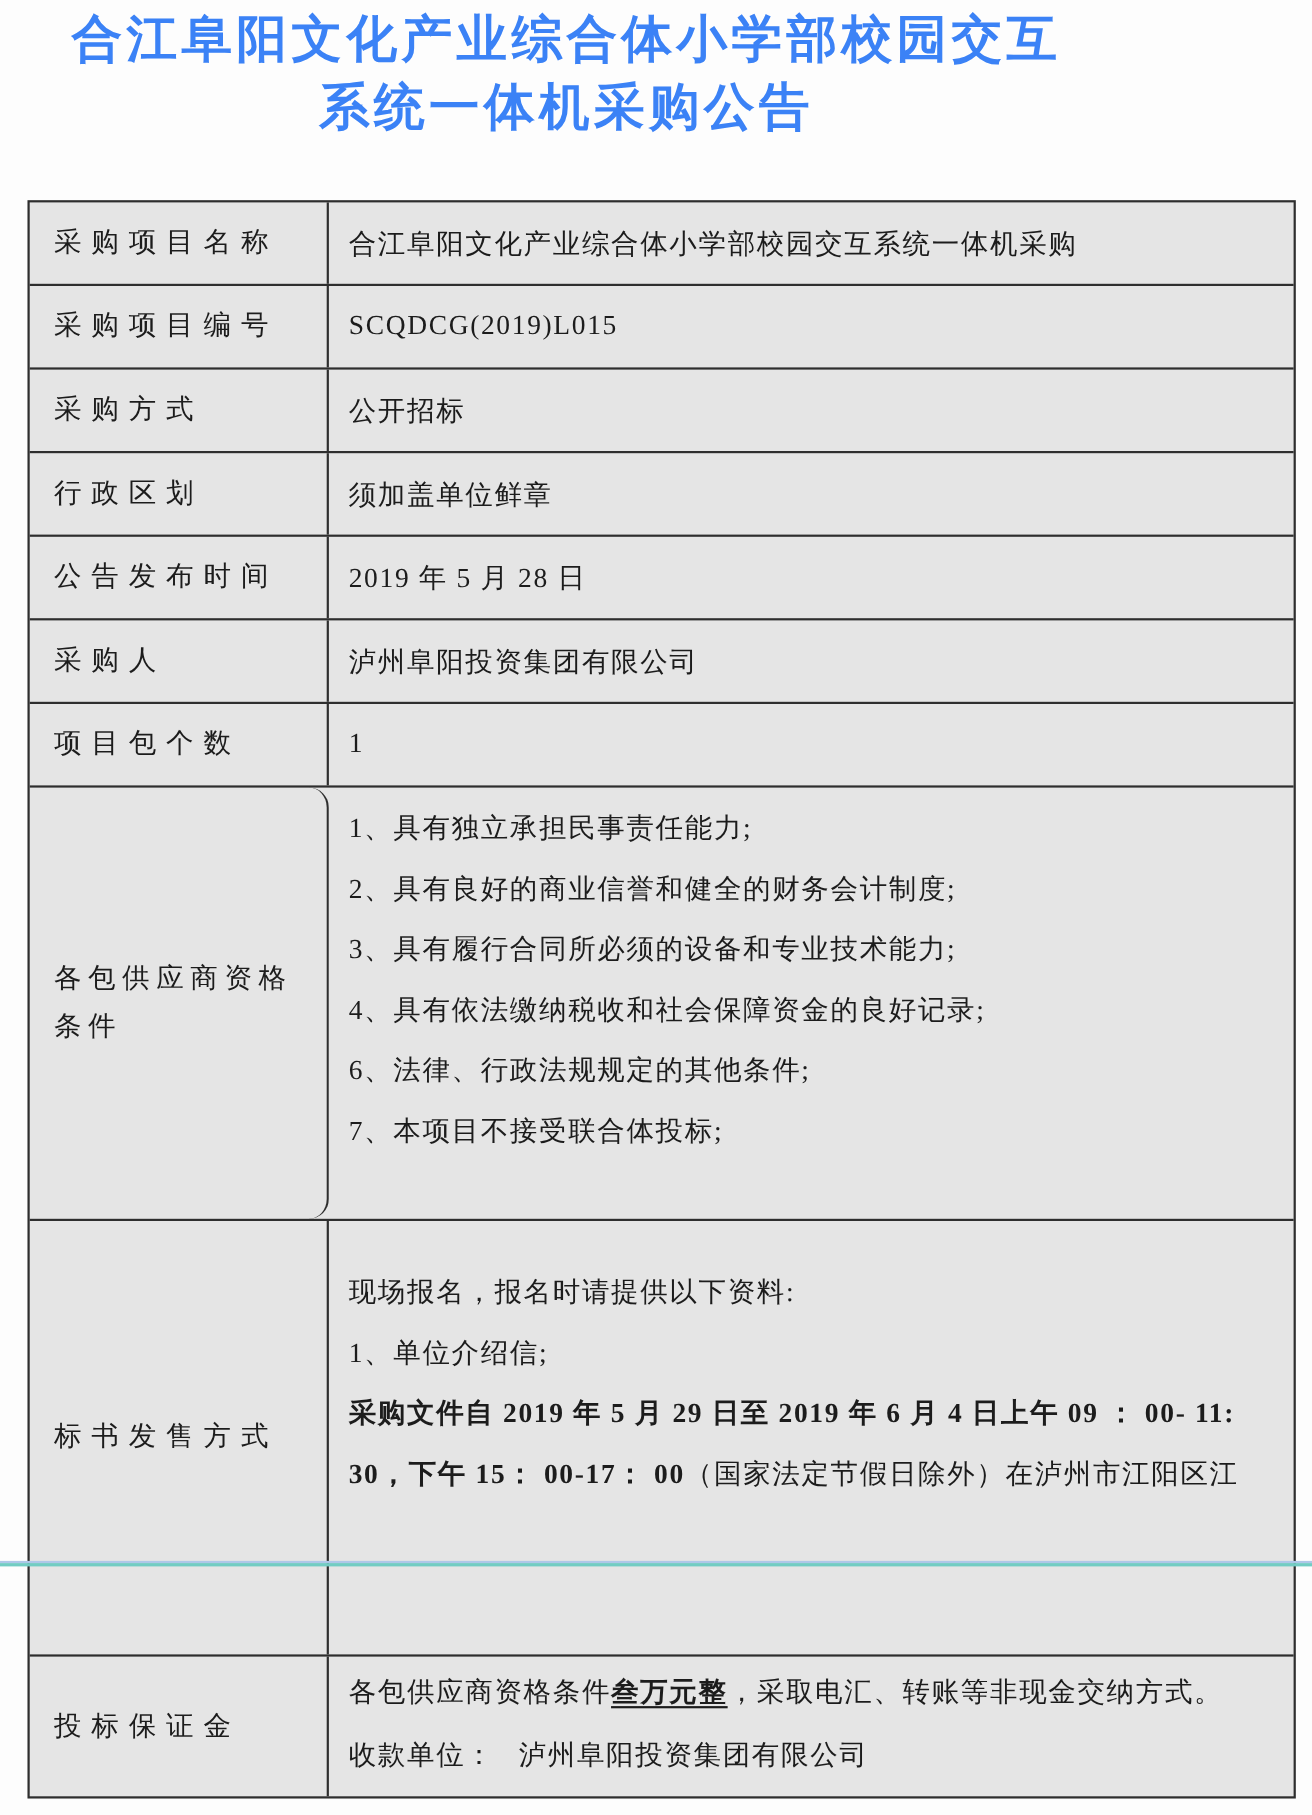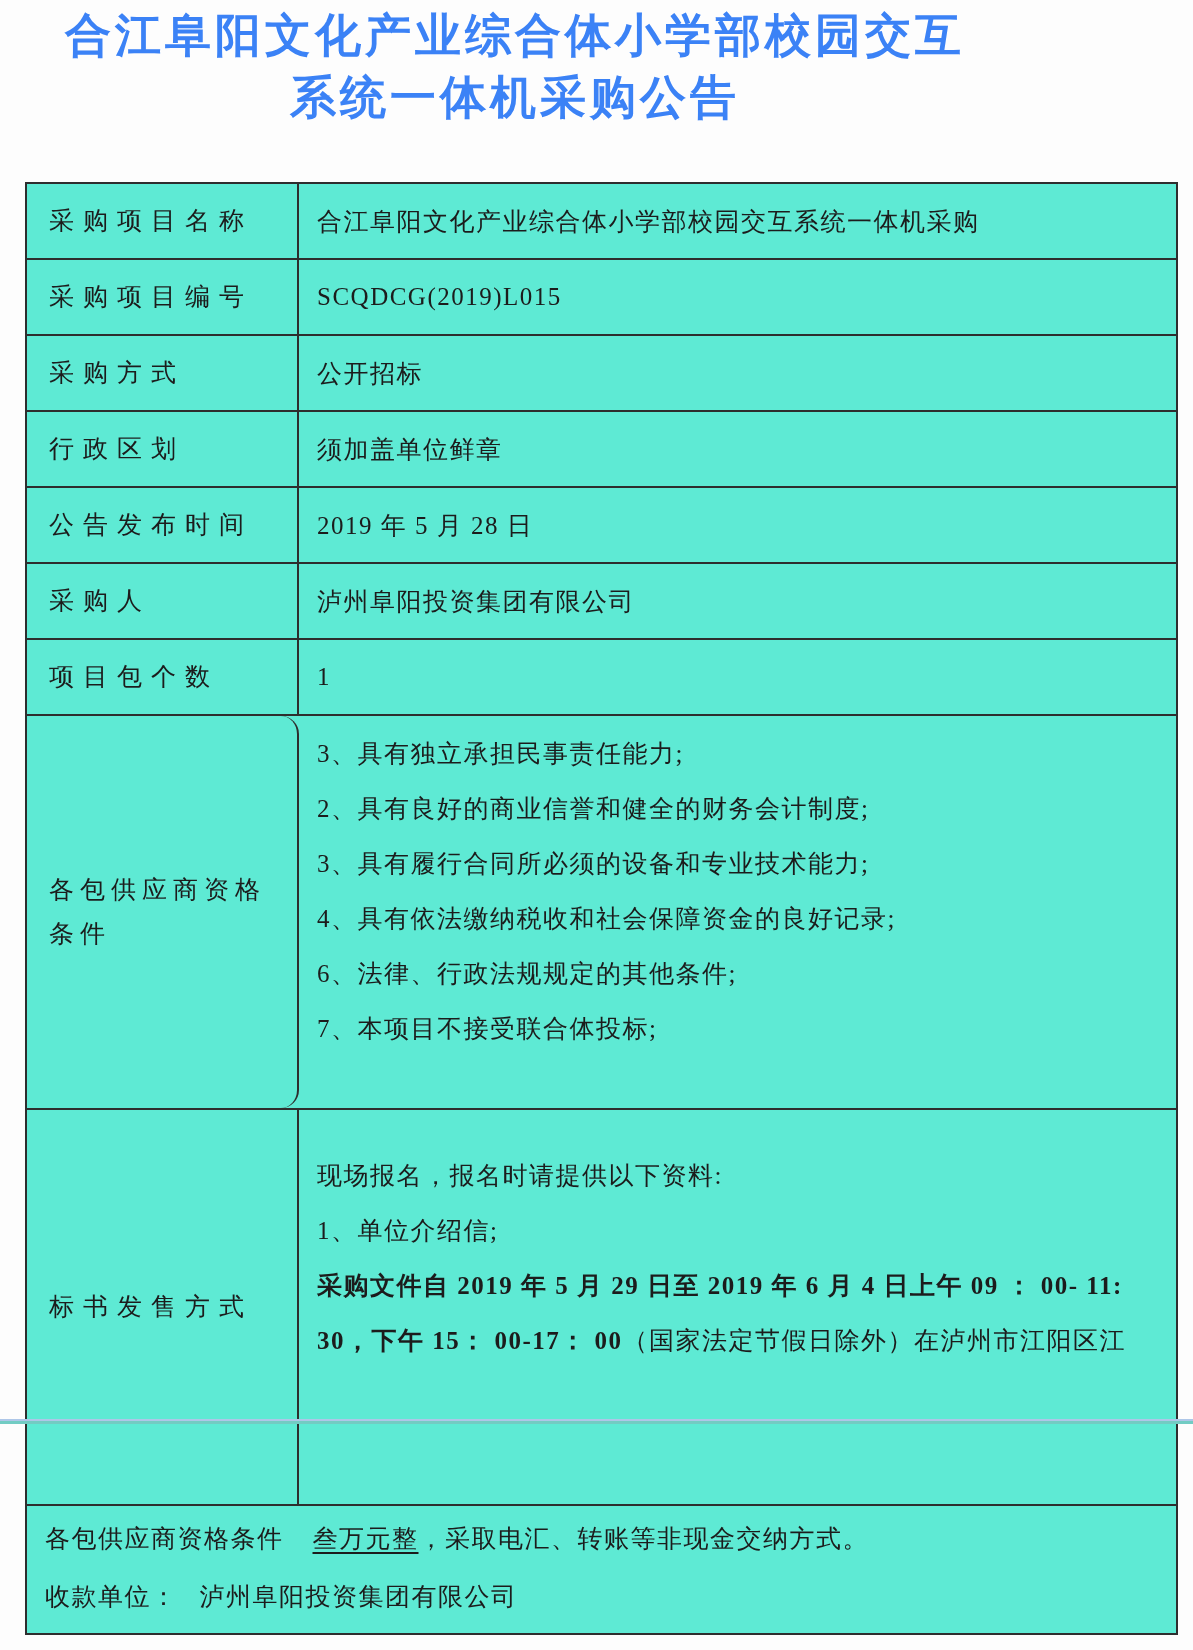--- a/index.html
+++ b/index.html
@@ -21,21 +21,21 @@
     font-size:46px;
     line-height:62px;
     letter-spacing:4px;
     color:#3b82f6;
   }
   .doc-table {
     position:absolute;
     left:25px; top:182px;
     width:1153px;
     border:2px solid #2e2e2e;
-    background:#5eead4;
+    background:#e5e5e5;
   }
   .t-row { display:flex; border-bottom:2px solid #2e2e2e; }
   .t-row:last-child { border-bottom:none; }
   .cell-label {
     width:272px;
     flex:0 0 272px;
     border-right:2px solid #2e2e2e;
     display:flex;
     align-items:center;
     padding-left:22px;
@@ -63,21 +63,21 @@
     letter-spacing:1.5px;
     display:block;
   }
   .r-qual .cell-multiline { padding-top:10px; }
   .r-qual .line { line-height:55px; white-space:nowrap; }
   .r-sale .cell-multiline { padding-top:38px; }
   .r-sale .line { line-height:55px; white-space:nowrap; }
   .r-deposit .cell-multiline { padding-top:4px; }
   .r-deposit .line { line-height:58px; white-space:nowrap; }
   .seg-bold { font-weight:bold; }
-  .seg-bold-underline { font-weight:normal; text-decoration:underline; text-underline-offset:5px;margin-left:29px; }
+  .seg-bold-underline { font-weight:bold; text-decoration:underline; text-underline-offset:5px; }
   .payee-value { margin-left:22px; }
   
   .scan-artifact { position:absolute; left:0; top:1419px; width:1193px; height:6px; }
   .scan-artifact .blue { height:2px; width:100%; }
   .scan-artifact .teal { height:3px; width:100%; }
 </style>
 </head>
 <body>
 
 <div class="title-block">
@@ -118,21 +118,21 @@
   </div>
 
   <div class="t-row r-simple">
     <div class="cell-label">项目包个数</div>
     <div class="cell-value">1</div>
   </div>
 
   <div class="t-row r-qual">
     <div class="cell-label tight">各包供应商资格条件</div>
     <div class="cell-multiline">
-      <div class="line">3、具有独立承担民事责任能力;</div>
+      <div class="line">1、具有独立承担民事责任能力;</div>
       <div class="line">2、具有良好的商业信誉和健全的财务会计制度;</div>
       <div class="line">3、具有履行合同所必须的设备和专业技术能力;</div>
       <div class="line">4、具有依法缴纳税收和社会保障资金的良好记录;</div>
       <div class="line">6、法律、行政法规规定的其他条件;</div>
       <div class="line">7、本项目不接受联合体投标;</div>
     </div>
   </div>
 
   <div class="t-row r-sale">
     <div class="cell-label">标书发售方式</div>
@@ -142,20 +142,21 @@
       <div class="line">
         <span class="seg-bold">采购文件自 2019 年 5 月  29  日至 2019 年 6 月 4 日上午 09 ： 00- 11:</span><span></span>
       </div>
       <div class="line">
         <span class="seg-bold">30，下午 15： 00-17： 00</span><span>（国家法定节假日除外）在泸州市江阳区江</span>
       </div>
     </div>
   </div>
 
   <div class="t-row r-deposit">
+    <div class="cell-label">投标保证金</div>
     <div class="cell-multiline">
       <div class="line">
         <span>各包供应商资格条件</span><span class="seg-bold-underline">叁万元整</span><span>，采取电汇、转账等非现金交纳方式。</span>
       </div>
       <div class="line">
         <span>收款单位：</span><span class="payee-value">泸州阜阳投资集团有限公司</span>
       </div>
     </div>
   </div>
 

